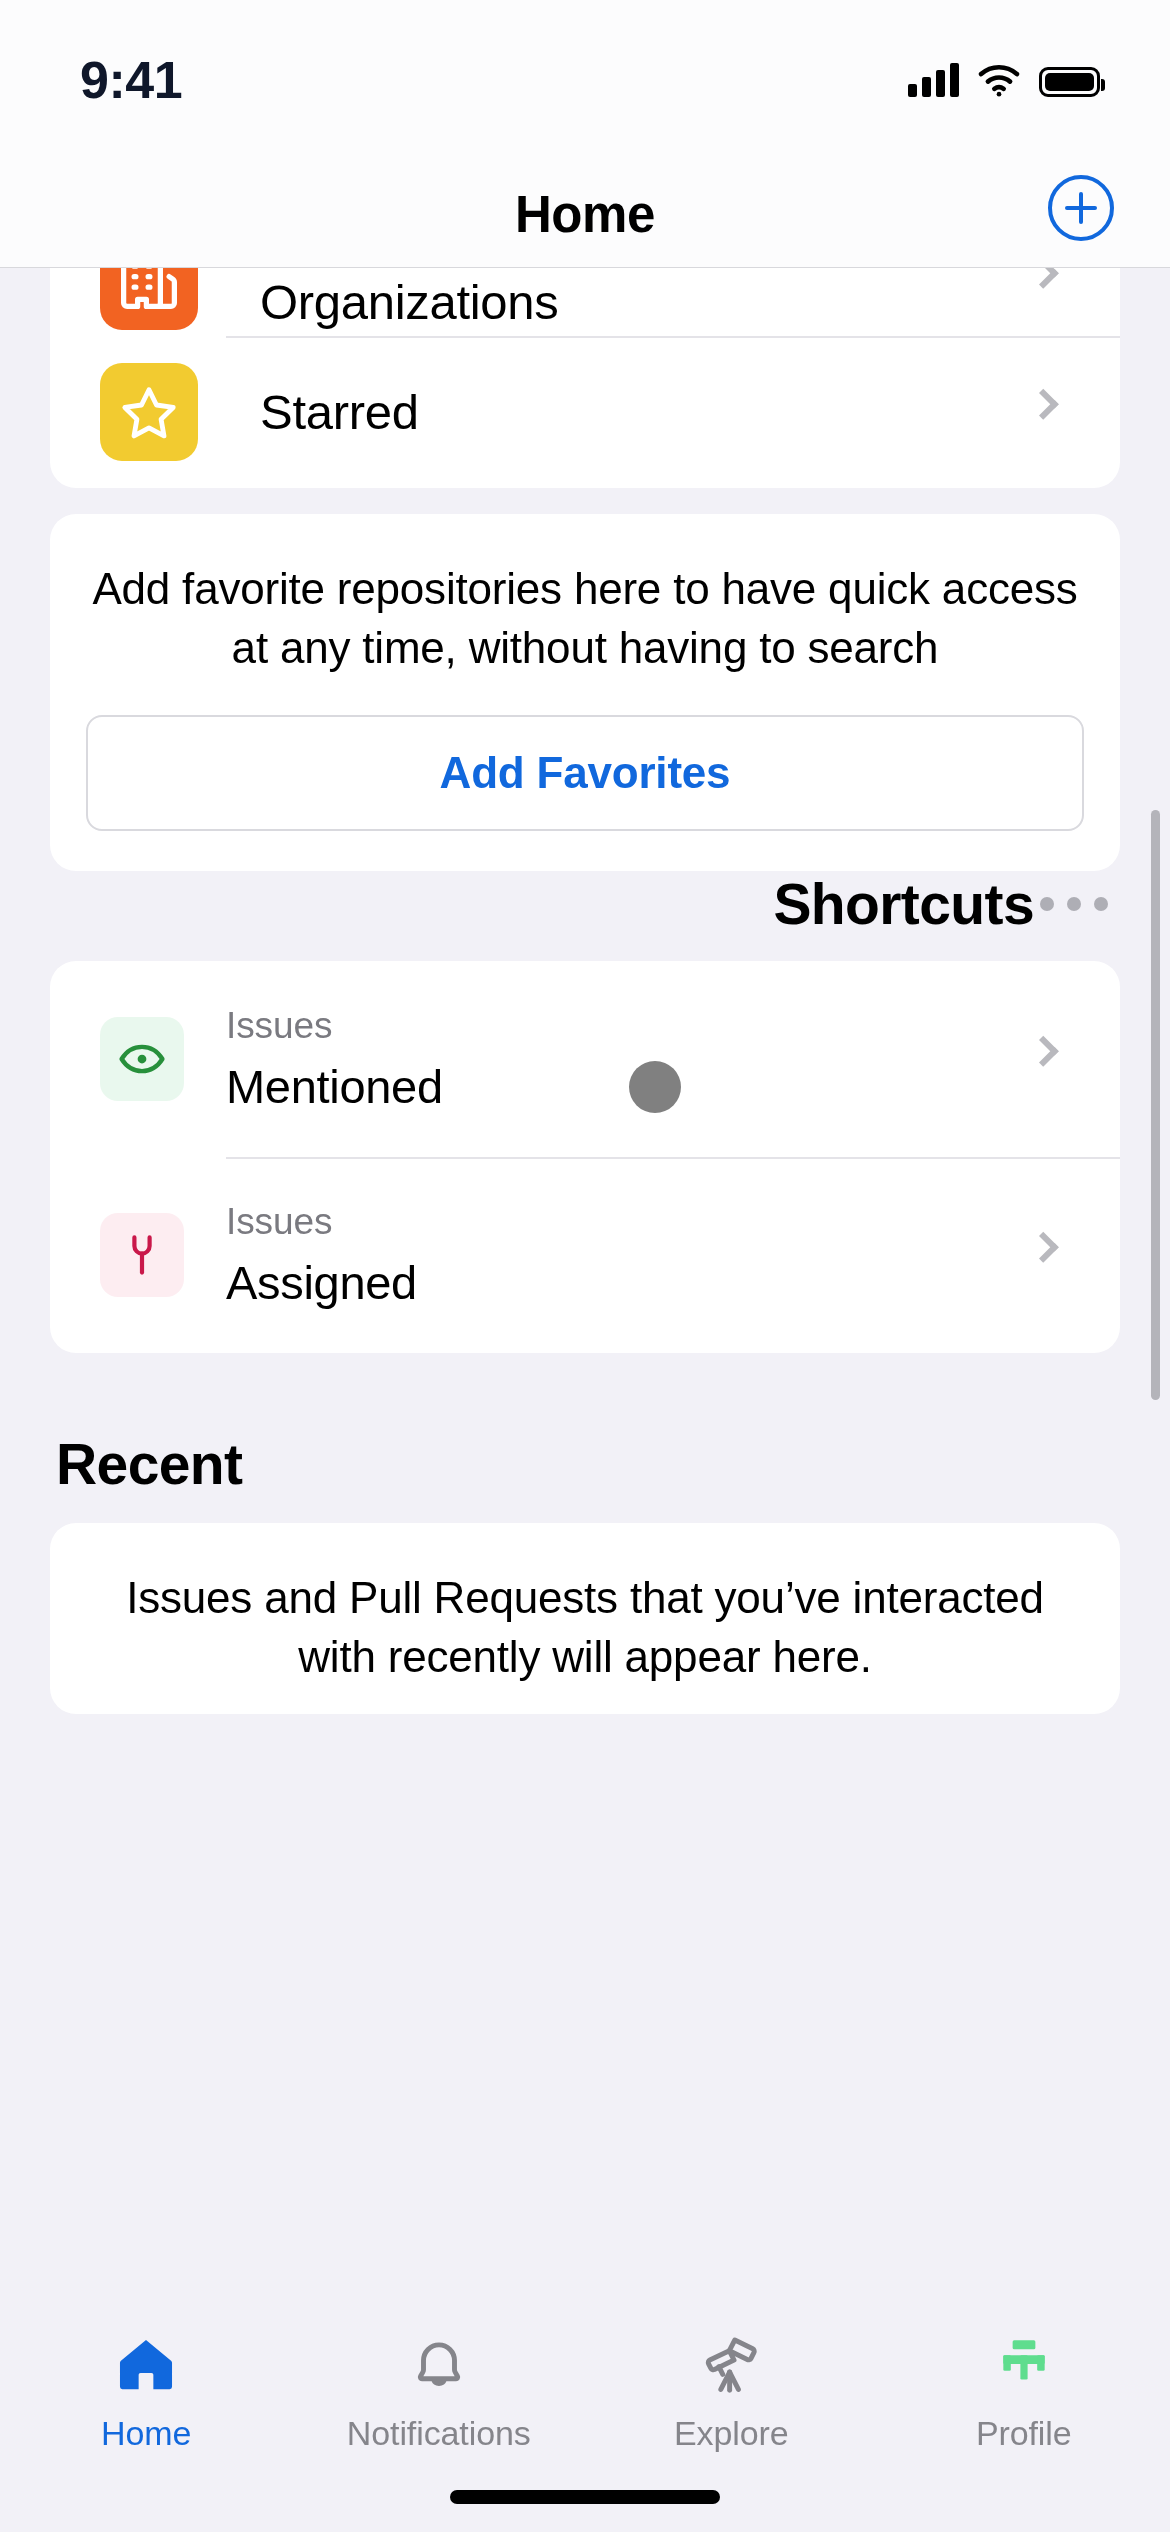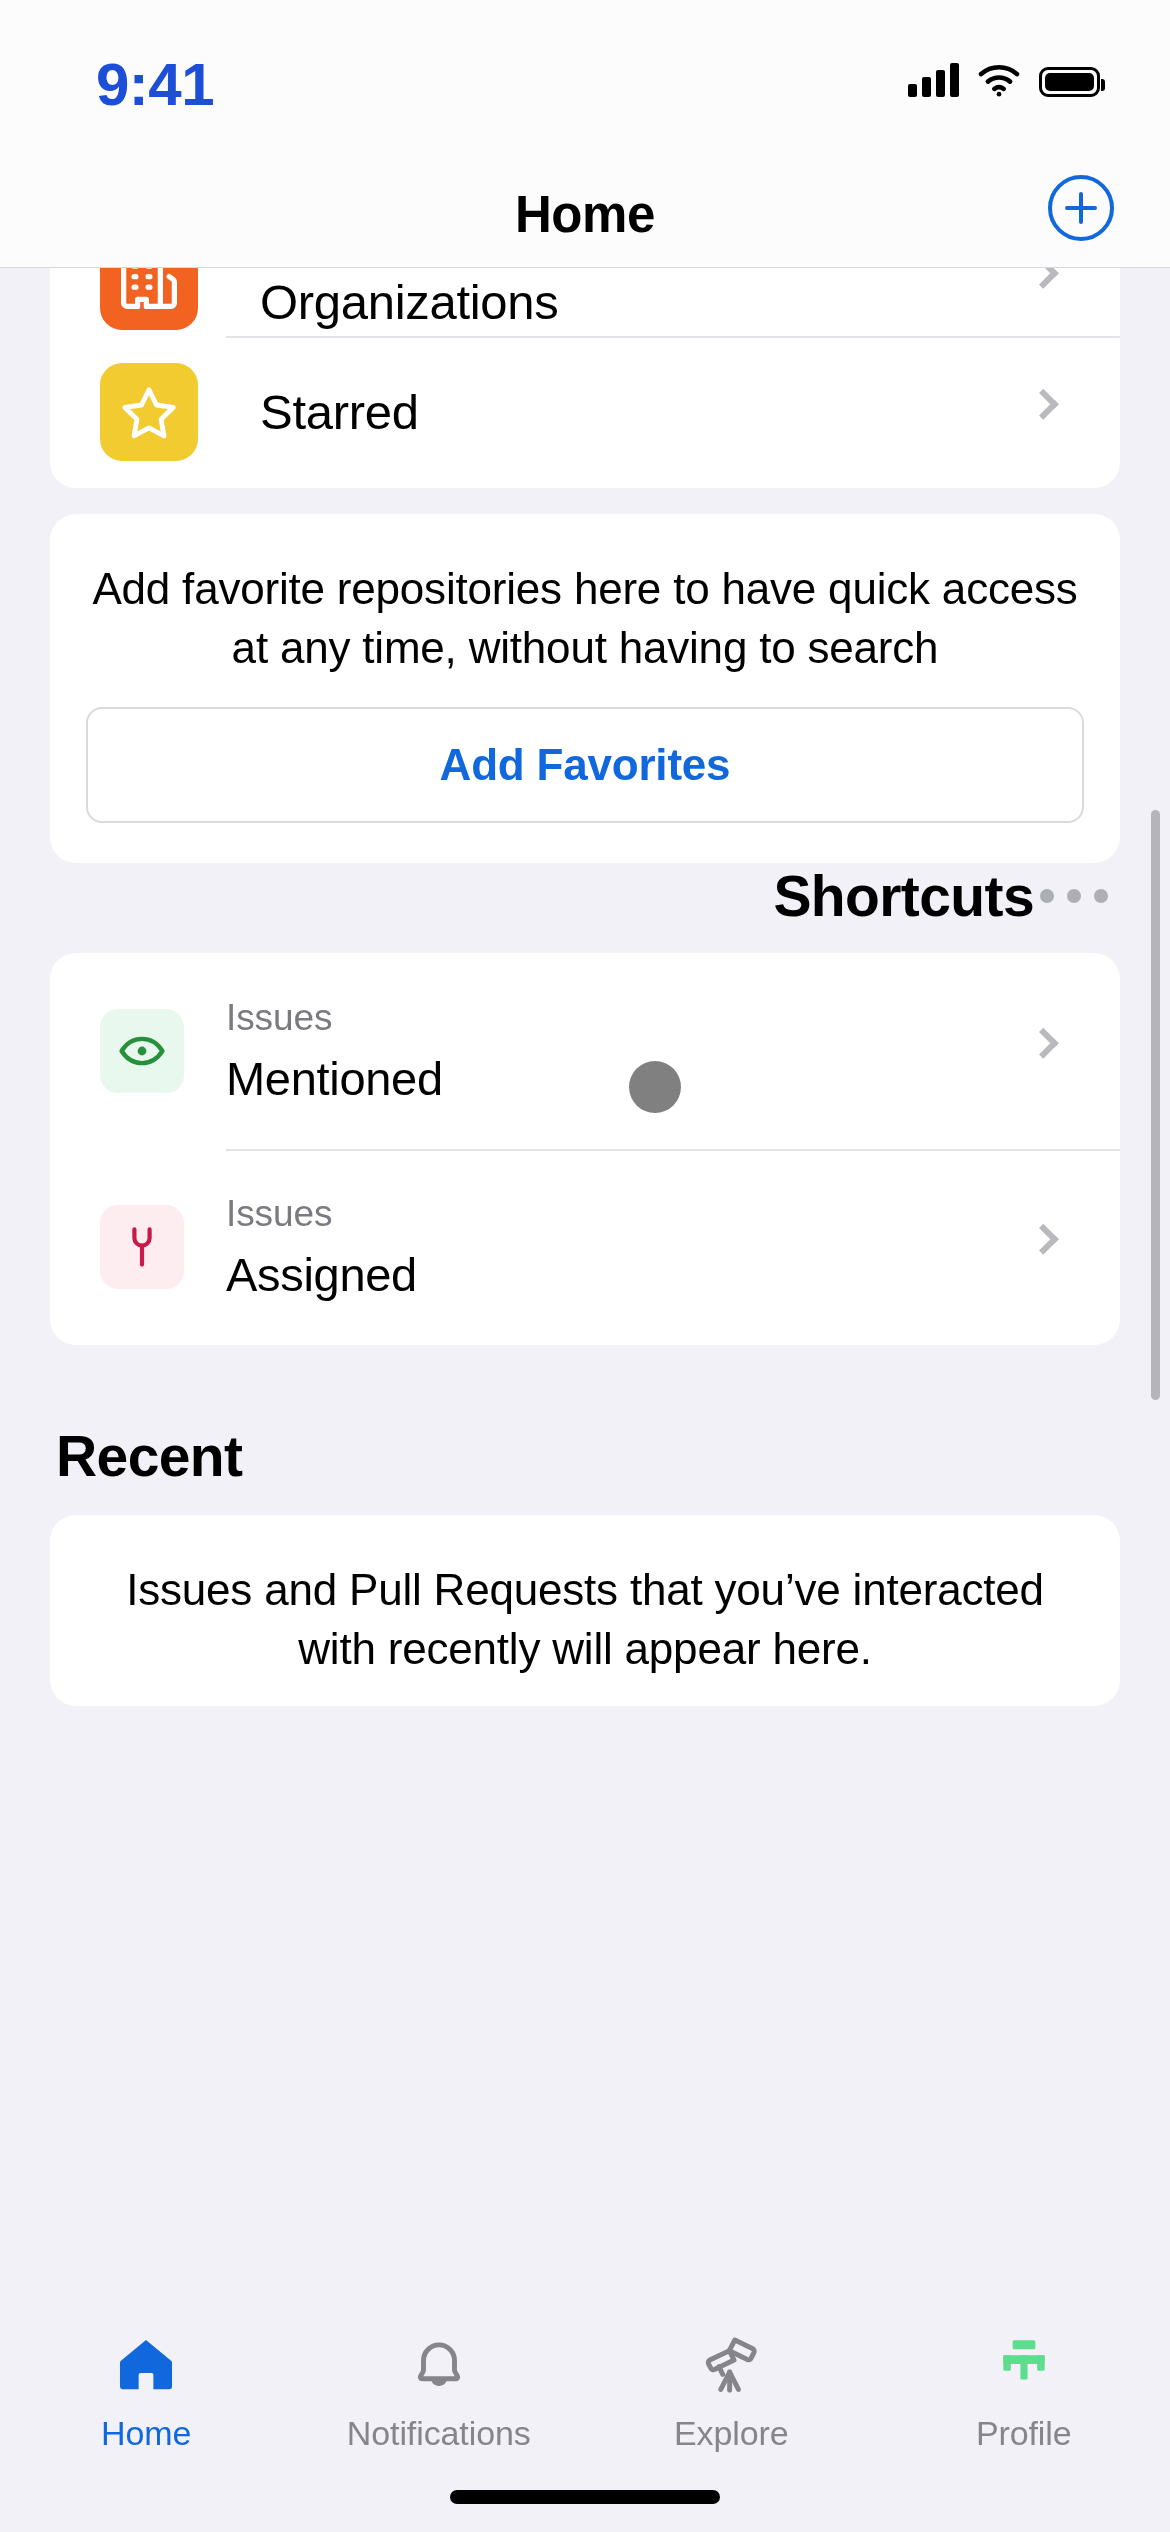--- a/index.html
+++ b/index.html
@@ -10,22 +10,22 @@
     overflow:hidden;
   }
   #phone { position:relative; width:1170px; height:2532px; background:#F2F1F7; }
 
   
   .statusbar {
     position:absolute; top:0; left:0; width:1170px; height:162px;
     background:#FCFCFD; z-index:30;
   }
   .sb-time {
-    position:absolute; left:96px; top:50px;
-    font-size:60px; font-weight:700; color:#1d4ed8; letter-spacing:-0.5px;
+    position:absolute; left:80px; top:50px;
+    font-size:52px; font-weight:700; color:#0f172a; letter-spacing:-0.5px;
   }
   .sb-right { position:absolute; right:70px; top:55px; display:flex; align-items:flex-end; gap:18px; height:42px; }
   .cellular { display:flex; align-items:flex-end; gap:5px; height:34px; }
   .cellular i { display:block; width:9px; background:#000; border-radius:2px; }
   .cellular i:nth-child(1){ height:13px; }
   .cellular i:nth-child(2){ height:20px; }
   .cellular i:nth-child(3){ height:27px; }
   .cellular i:nth-child(4){ height:34px; }
   .wifi { width:44px; height:34px; }
   .battery { position:relative; width:61px; height:30px; border:3px solid #000; border-radius:9px; }
@@ -141,21 +141,21 @@
           </svg>
         </div>
         <div class="row-label">Starred</div>
         <div class="chev"></div>
       </div>
     </div>
 
 
     <div class="card" style="margin-top:26px; padding:46px 36px 40px;">
       <div class="empty-text">Add favorite repositories here to have quick access at any time, without having to search</div>
-      <div class="btn-outline" style="margin-top:30px;">Add Favorites</div>
+      <div class="btn-outline" style="margin-top:38px;">Add Favorites</div>
     </div>
 
     <div class="section-head" style="justify-content:flex-end;">
       <div class="section-title">Shortcuts</div>
       <div class="dots">
           <i></i>
           <i></i>
           <i></i>
         </div>
     </div>

